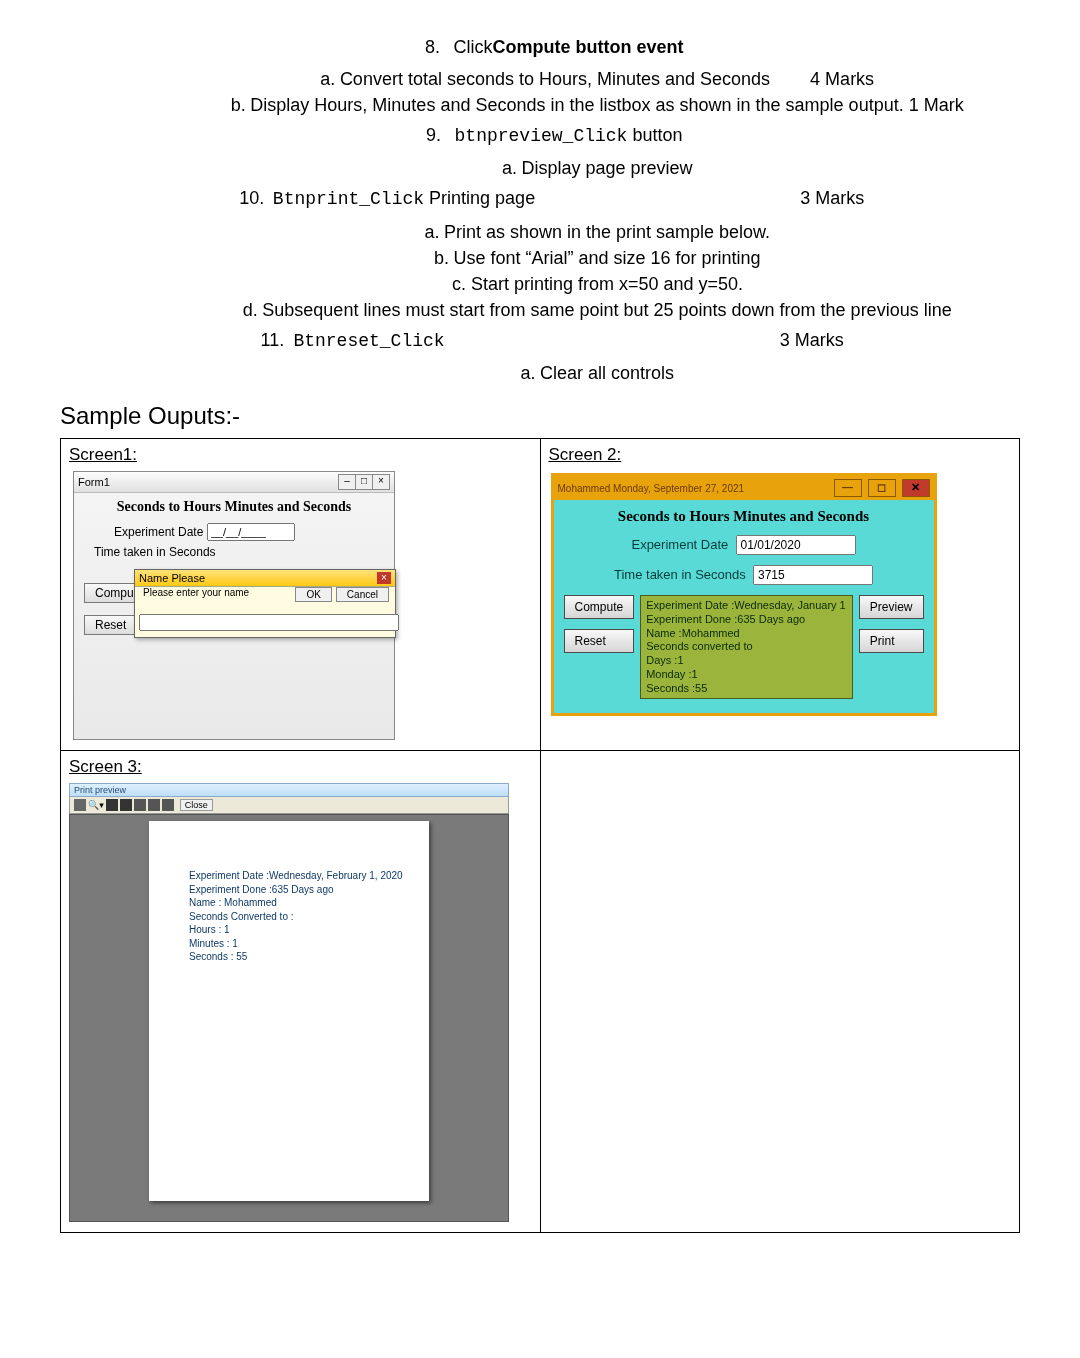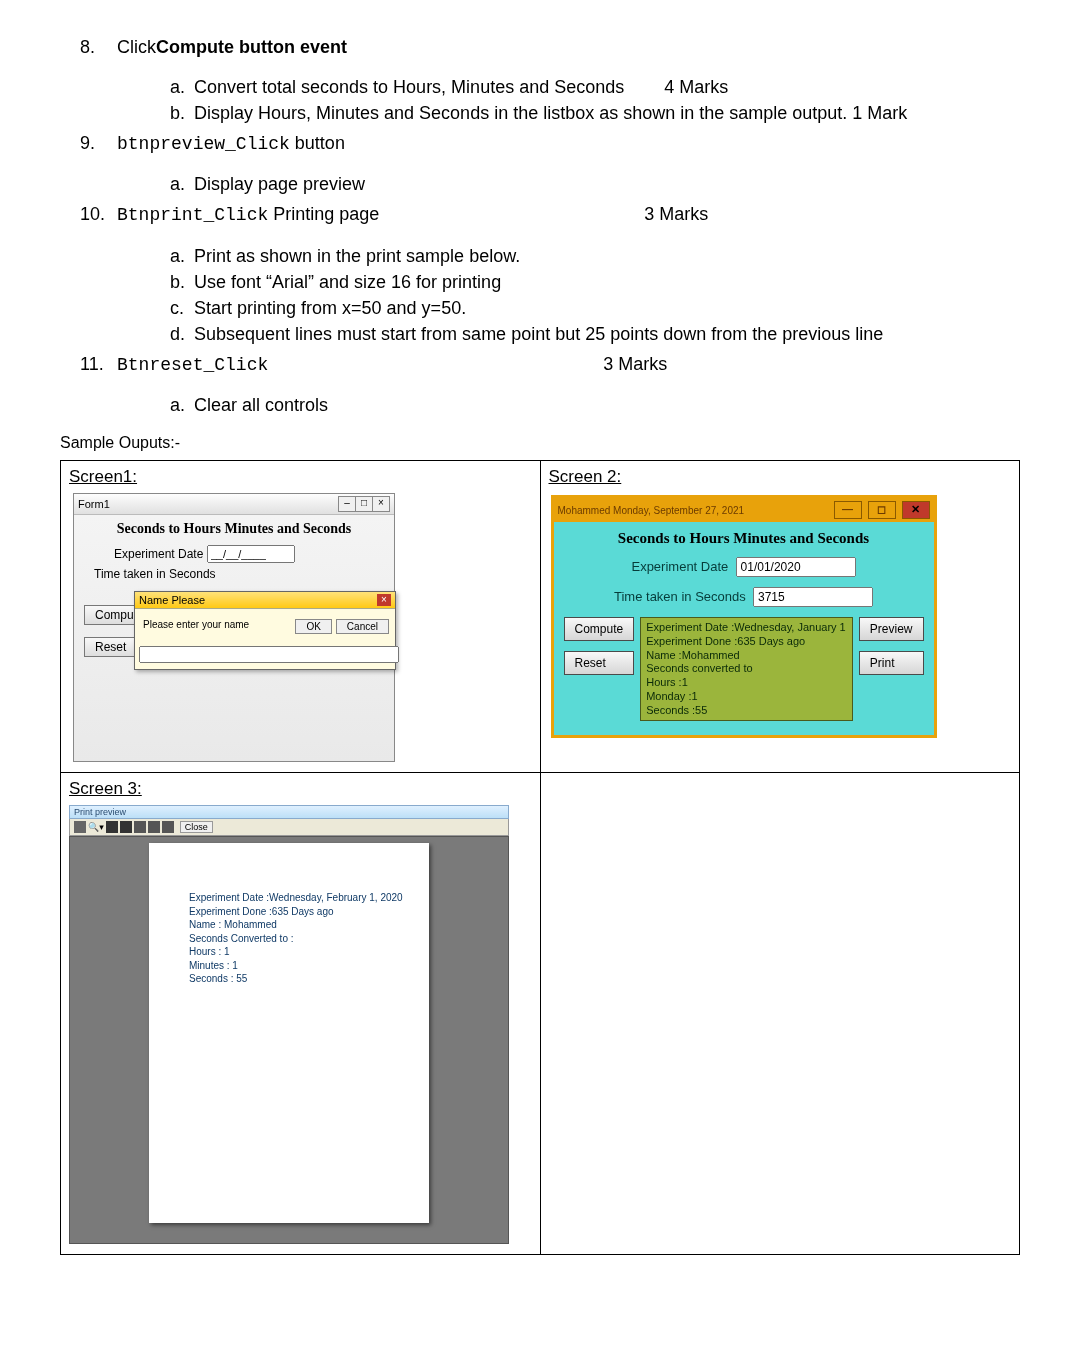--- a/index.html
+++ b/index.html
@@ -1,43 +1,43 @@
 <!DOCTYPE html>
 <html><head>
 <meta charset="utf-8">
 <style>
   html,body{margin:0;padding:0;background:#fff;font-family:"Segoe UI",Arial,sans-serif;color:#000;}
   .page{width:1080px;box-sizing:border-box;padding:30px 60px 40px 60px;}
   ol.main{list-style:none;padding:0;margin:0;}
-  ol.main>li{margin:4px 0 4px 20px;font-size:18px;line-height:1.45;}
+  ol.main>li{margin:4px 0 4px 20px;font-size:18px;line-height:1.45;text-align:center;}
   .num{display:inline-block;width:32px;}
   .mono{font-family:Consolas,"Courier New",monospace;}
-  ol.sub{list-style:none;padding:0;margin:14px 0 2px 90px;}
+  ol.sub{list-style:none;padding:0;margin:6px 0 2px 90px;}
   ol.sub>li{font-size:18px;line-height:1.45;}
   .lt{display:inline-block;width:24px;}
   .marks{display:inline-block;margin-left:40px;}
-  .sample-label{font-size:16px;margin:16px 0 8px 0;}
+  .sample-label{font-size:24px;margin:16px 0 8px 0;}
   table.grid{border-collapse:collapse;width:100%;}
   table.grid td{border:1px solid #000;vertical-align:top;padding:6px 8px 10px 8px;}
   .scr-label{font-size:17px;text-decoration:underline;margin-bottom:6px;}
   
   .win1{width:320px;border:1px solid #888;margin:4px 0 0 4px;background:linear-gradient(#f5f5f5,#e9e9e9);font-family:"Segoe UI",Arial,sans-serif;}
   .win1-title{display:flex;align-items:center;justify-content:space-between;font-size:11px;padding:2px 4px;background:linear-gradient(#fdfdfd,#e0e0e0);border-bottom:1px solid #bbb;}
   .winbtns{display:flex;gap:0;}
   .winbtns span{width:16px;height:14px;border:1px solid #888;background:#f0f0f0;font-size:10px;line-height:12px;text-align:center;margin-left:-1px;}
   .win1-body{position:relative;padding:6px 10px 40px 10px;height:200px;}
   .header-text{font-family:"Times New Roman",serif;font-weight:bold;font-size:14px;text-align:center;margin:0 0 8px 0;}
   .fld{font-size:12px;margin:4px 0;}
   .fld input{font-size:11px;width:80px;}
   .btn{display:inline-block;border:1px solid #777;background:linear-gradient(#f8f8f8,#ddd);padding:2px 10px;font-size:12px;margin:6px 0;}
   
   .inputbox{position:absolute;left:60px;top:76px;width:260px;border:1px solid #666;background:#fffbe0;box-shadow:2px 2px 4px rgba(0,0,0,.3);}
   .inputbox-title{background:linear-gradient(#ffe27a,#ffc914);font-size:11px;padding:2px 4px;display:flex;justify-content:space-between;border-bottom:1px solid #aa8;}
   .inputbox-title .x{background:#c0392b;color:#fff;width:14px;height:12px;text-align:center;font-size:10px;line-height:12px;}
-  .inputbox-body{padding:10px 6px 8px 8px;font-size:10px;display:flex;}
+  .inputbox-body{padding:0 6px 8px 8px;font-size:10px;display:flex;}
   .inputbox-body .prompt{flex:1;}
   .inputbox-body .col{display:flex;gap:4px;margin-left:6px;}
   .inputbox-body .sm{border:1px solid #888;background:#f0f0f0;padding:1px 10px;font-size:10px;}
   .inputbox input{width:97%;font-size:10px;margin:4px 0 6px 4px;}
   
   .win2{width:380px;margin:8px 0 0 2px;border:3px solid #e8a20b;background:#5adad6;font-family:"Segoe UI",Arial,sans-serif;}
   .win2-title{display:flex;align-items:center;justify-content:space-between;background:#e8a20b;padding:3px 4px;font-size:10px;color:#6b3b00;}
   .win2-title .tbtns{display:flex;gap:6px;}
   .win2-title .tbtn{width:26px;height:16px;background:#e8a20b;border:1px solid #8a5a00;text-align:center;font-size:11px;line-height:14px;font-weight:bold;}
   .win2-title .tx{background:#c0392b;color:#000;}
@@ -164,21 +164,21 @@
             <div class="row2">
               <div class="col-left">
                 <span class="btn2">Compute</span>
                 <span class="btn2">Reset</span>
               </div>
               <div class="listbox">
                 <div>Experiment Date :Wednesday, January 1</div>
                 <div>Experiment Done :635 Days ago</div>
                 <div>Name :Mohammed</div>
                 <div>Seconds converted to</div>
-                <div>Hours :1</div>
+                <div>Days :1</div>
                 <div>Monday :1</div>
                 <div>Seconds :55</div>
               </div>
               <div class="col-right">
                 <span class="btn2">Preview</span>
                 <span class="btn2">Print</span>
               </div>
             </div>
           </div>
         </div>

